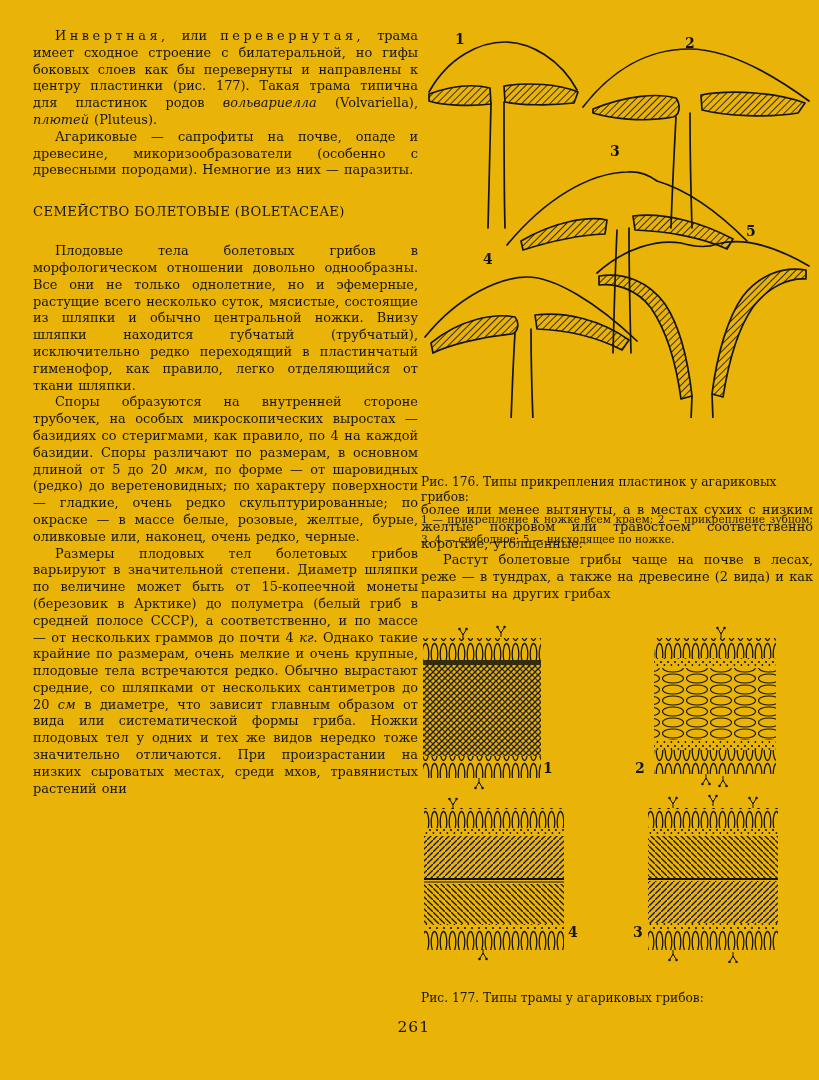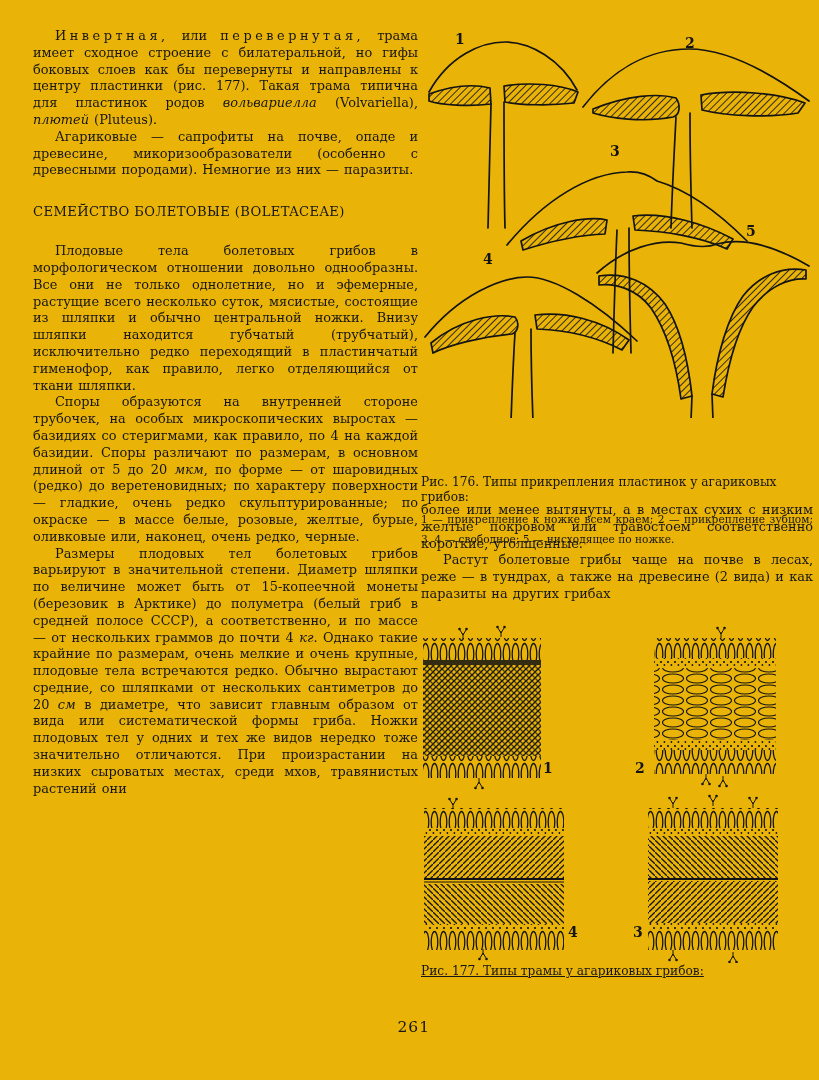--- a/index.html
+++ b/index.html
@@ -45,21 +45,21 @@
     color:#141414;
   }
   .fig176{top:0;width:392px;height:393px;}
   .cap176{position:absolute;top:410px;width:392px;margin-top:40px;}
   .cap-title{font-size:12.2px;line-height:15px;text-align:left;}
   .cap-legend{
     font-size:10.6px;line-height:20px;margin-top:4px;text-align:justify;
   }
   .right-text{position:absolute;top:477px;width:392px;}
   .fig177{top:593px;width:392px;height:345px;}
-  .cap177{position:absolute;top:939px;width:392px;text-decoration:underline;}
+  .cap177{position:absolute;top:966px;width:392px;}
   .page-number{
     position:absolute;left:370px;top:1018px;width:60px;
     font-size:15.5px;text-align:right;letter-spacing:1px;
   }
 </style>
 </head>
 <body>
 
 <div class="page">
 

